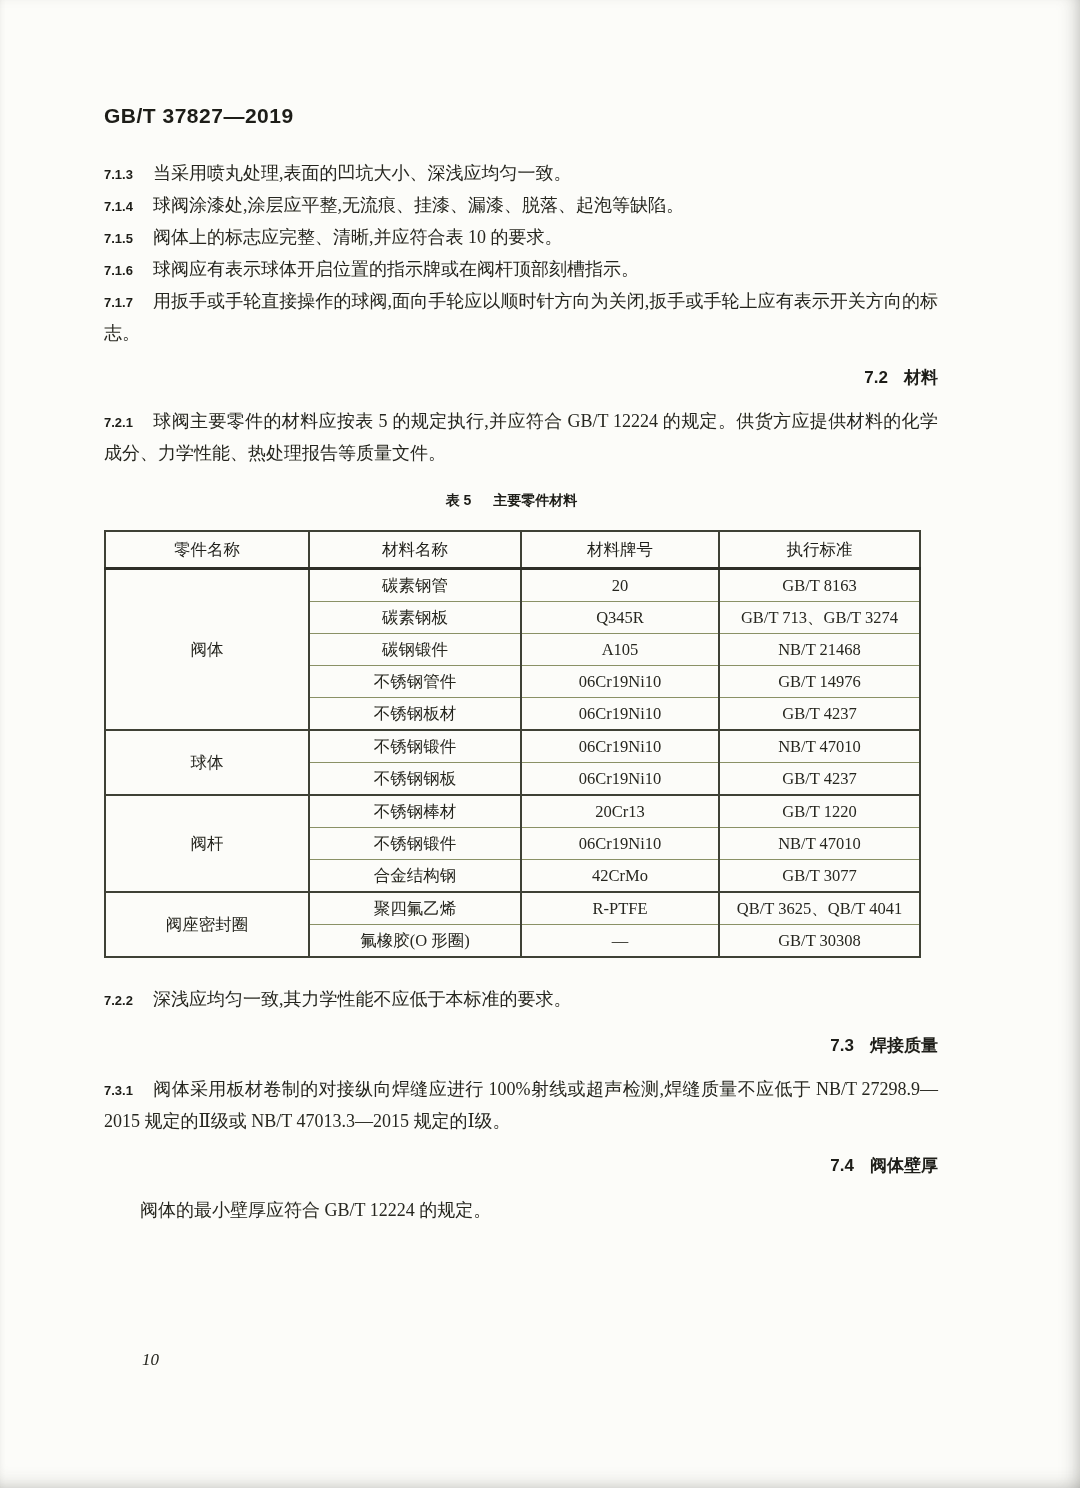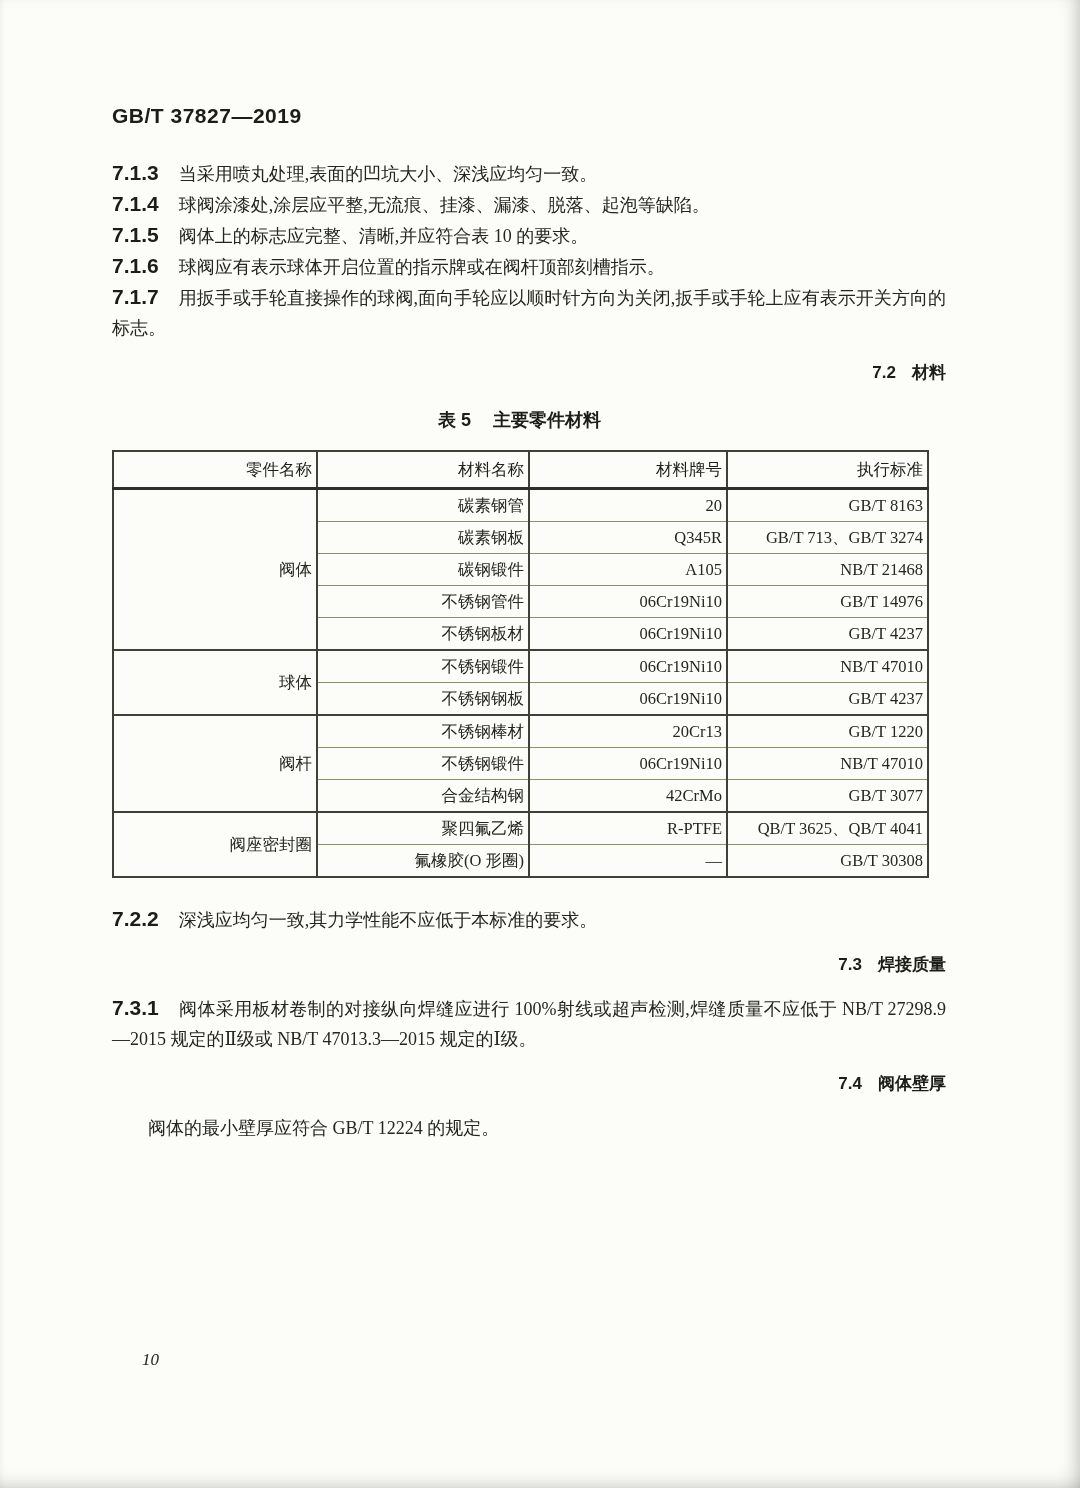--- a/index.html
+++ b/index.html
@@ -8,53 +8,53 @@
     width:1080px;height:1488px;
     margin:0 auto;
     background:#fcfcf9;
     color:#26261f;
     font-family:"Liberation Serif","DejaVu Serif",serif;
     box-shadow:inset -14px 0 20px -14px rgba(60,60,55,.38),
                inset 0 -16px 20px -16px rgba(60,60,55,.28),
                inset 4px 0 10px -8px rgba(60,60,55,.18);
     overflow:hidden;
   }
-  .content{position:absolute;left:112px;top:104px;width:834px;}
+  .content{position:absolute;left:104px;top:104px;width:834px;}
   .doc-header{
     font-family:"Liberation Sans","DejaVu Sans",sans-serif;
     font-weight:bold;font-size:21px;letter-spacing:.5px;
     color:#1d1d18;margin:0 0 30px 0;
   }
   .para{font-size:18px;line-height:30px;text-align:justify;margin:0;}
   .para .num{
     font-family:"Liberation Sans","DejaVu Sans",sans-serif;
-    font-weight:bold;font-size:21px;margin-right:20px;color:#1d1d18;
+    font-weight:bold;font-size:13px;margin-right:20px;color:#1d1d18;
   }
   .sec-heading{
     font-family:"Liberation Sans","DejaVu Sans",sans-serif;
     font-weight:bold;font-size:17px;line-height:30px;
     color:#1d1d18;margin:15px 0 13px 0;text-align:right;
   }
   .sec-heading .num{margin-right:16px;}
   .indent2{text-indent:2em;}
   .tbl-caption{
     font-family:"Liberation Sans","DejaVu Sans",sans-serif;
-    font-weight:bold;font-size:18px;line-height:28px;
+    font-weight:bold;font-size:14px;line-height:28px;
     width:815px;text-align:center;color:#1d1d18;margin:18px 0 16px 0;
   }
   .tbl-caption .cap-label{margin-right:22px;}
   table.materials{
     border-collapse:collapse;width:815px;
     border:2px solid #3f4136;
     table-layout:fixed;
   }
   table.materials th,table.materials td{
     border-left:2px solid #3f4136;
     font-size:16.5px;font-weight:normal;
-    text-align:right;vertical-align:middle;
+    text-align:center;vertical-align:middle;
     padding:0 4px;height:31px;color:#26261f;
   }
   table.materials thead th{
     height:35px;border-bottom:3px solid #2e2f28;color:#1f1f1a;
   }
   table.materials tbody td{border-top:1.5px solid #8a9166;}
   table.materials tbody tr.gstart td{border-top:2px solid #3f4136;}
   .page-num{
     position:absolute;left:142px;top:1350px;
     font-size:17px;color:#26261f;font-style:italic;
@@ -69,20 +69,21 @@
     <div class="doc-header">GB/T 37827—2019</div>
 
     <p class="para"><span class="num">7.1.3</span><span>当采用喷丸处理,表面的凹坑大小、深浅应均匀一致。</span></p>
     <p class="para"><span class="num">7.1.4</span><span>球阀涂漆处,涂层应平整,无流痕、挂漆、漏漆、脱落、起泡等缺陷。</span></p>
     <p class="para"><span class="num">7.1.5</span><span>阀体上的标志应完整、清晰,并应符合表 10 的要求。</span></p>
     <p class="para"><span class="num">7.1.6</span><span>球阀应有表示球体开启位置的指示牌或在阀杆顶部刻槽指示。</span></p>
     <p class="para"><span class="num">7.1.7</span><span>用扳手或手轮直接操作的球阀,面向手轮应以顺时针方向为关闭,扳手或手轮上应有表示开关方向的标志。</span></p>
 
     <div class="sec-heading"><span class="num">7.2</span><span>材料</span></div>
 
+    <p class="para"><span class="num">7.2.1</span><span>球阀主要零件的材料应按表 5 的规定执行,并应符合 GB/T 12224 的规定。供货方应提供材料的化学成分、力学性能、热处理报告等质量文件。</span></p>
 
     <div class="tbl-caption"><span class="cap-label">表 5</span><span>主要零件材料</span></div>
 
     <table class="materials">
       <colgroup>
           <col style="width:204px">
           <col style="width:212px">
           <col style="width:198px">
           <col style="width:201px">
         </colgroup>

